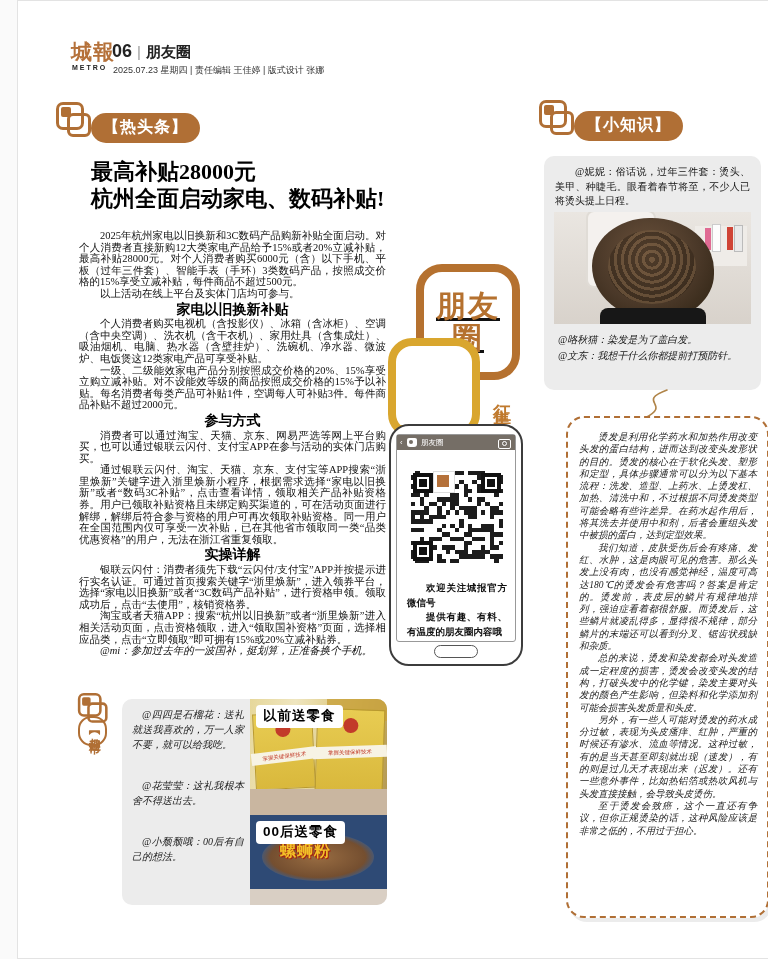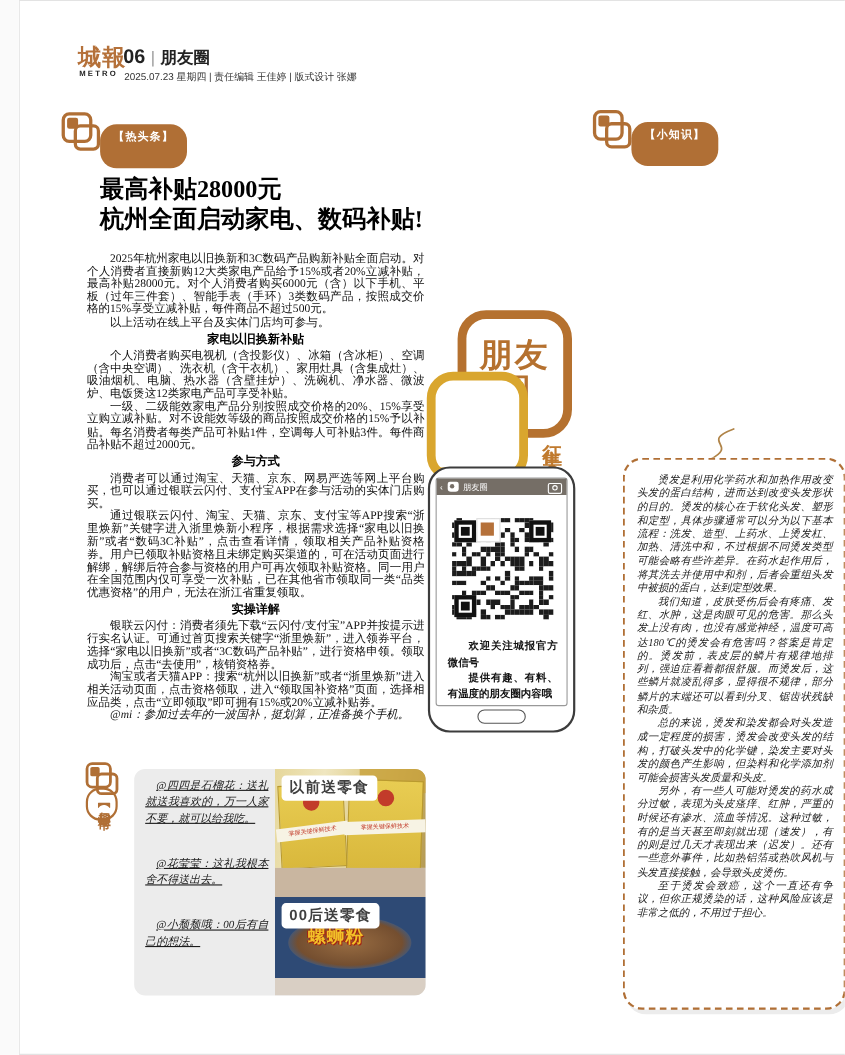--- a/index.html
+++ b/index.html
@@ -16,56 +16,56 @@
   .pageno .bar{font-weight:normal;color:#999;font-size:15px;padding:0 5px;}
   .pageno .sec{font-size:15px;}
   .meta{left:96px;top:64px;font-family:"Liberation Sans",sans-serif;font-size:9px;color:#333;}
 
   
   .bubble-icon{width:38px;height:40px;}
   .bubble-icon .sq1{position:absolute;left:0;top:0;width:22px;height:22px;border:3px solid #b06f35;border-radius:7px;background:#fff;}
   .bubble-icon .sqf{position:absolute;left:5px;top:5px;width:10px;height:10px;background:#b06f35;border-radius:2px;}
   .bubble-icon .sq2{position:absolute;left:11px;top:11px;width:18px;height:18px;border:3px solid #b06f35;border-radius:6px;background:transparent;}
   .badge-pill{background:#b06f35;color:#fff;font-family:"Liberation Sans",sans-serif;font-weight:bold;
-        font-size:10px;letter-spacing:1px;padding:4px 12px 22px;border-radius:15px;white-space:nowrap;}
+        font-size:16px;letter-spacing:1px;padding:4px 12px 5px;border-radius:15px;white-space:nowrap;}
 
   
   .headline{left:74px;top:158px;width:300px;font-weight:bold;font-size:22px;line-height:27px;color:#000;
         font-family:"Liberation Serif",serif;}
   .article{left:62px;top:230px;width:307px;font-size:10.5px;line-height:11.6px;text-align:justify;color:#101010;}
   .article p{margin:0;text-indent:2em;}
-  .article h3{margin:4px 0 3px;text-align:center;text-indent:0;font-size:11px;
+  .article h3{margin:4px 0 3px;text-align:center;text-indent:0;font-size:14px;
         font-family:"Liberation Sans",sans-serif;font-weight:bold;color:#000;}
   .article .cmt{font-style:italic;text-indent:2em;}
 
   
   .fun-badge{left:61px;top:716px;width:21px;padding:8px 2px;border:2.5px solid #b06f35;border-radius:13px;
         color:#b06f35;font-weight:bold;font-size:12.5px;writing-mode:vertical-rl;letter-spacing:2px;
         font-family:"Liberation Sans",sans-serif;text-align:center;}
   .fun-box{left:105px;top:699px;width:265px;height:206px;background:#ececec;border-radius:10px;}
   .fun-comments{position:absolute;left:10px;top:8px;width:112px;display:flex;flex-direction:column;gap:26px;}
-  .fun-comments div{font-style:italic;font-size:10px;line-height:15px;text-align:justify;text-indent:1em;color:#1a1a1a;text-decoration:underline;}
+  .fun-comments div{font-style:italic;font-size:10px;line-height:15px;text-align:justify;text-indent:1em;color:#1a1a1a;}
   .photos{position:absolute;left:128px;top:0;width:137px;height:206px;border-radius:0 10px 10px 0;overflow:hidden;}
   .photo1{position:absolute;left:0;top:0;width:137px;height:90px;background:linear-gradient(100deg,#e6d79a,#efe6c0 30%,#d8c170 70%,#b59a54);}
   .photo1 .banner{position:absolute;right:0;top:0;width:60px;height:22px;background:#c8a13c;opacity:.8;}
   .snackbox{position:absolute;background:linear-gradient(#e8cc52,#d9b83c);border:1px solid #b99a2e;}
   .snackbox .blogo{position:absolute;left:50%;top:8px;transform:translateX(-50%);width:15px;height:15px;border-radius:50%;background:#c23b2a;}
   .snackbox .band{position:absolute;left:-4px;right:-4px;top:36px;height:12px;background:#f7f3e4;transform:rotate(-4deg);
         color:#c23b2a;font-size:5.5px;text-align:center;line-height:12px;overflow:hidden;}
   .photo2{position:absolute;left:0;top:90px;width:137px;height:116px;background:linear-gradient(#c9b6a0 0 26px,#2e4a75 26px 100px,#d9cfc4 100px);}
   .photo2 .noodle{position:absolute;left:12px;top:44px;width:112px;height:48px;border-radius:50%;
         background:radial-gradient(ellipse at center,#a4703c,#7c4f28 60%,#3c5d8a 75%);opacity:.9;}
   .photo2 .ptxt{position:absolute;left:30px;top:52px;font-weight:bold;font-size:16px;color:#f2c028;
         text-shadow:1px 1px 0 #a32212,-1px 0 0 #a32212;letter-spacing:1px;font-family:"Liberation Sans",sans-serif;}
-  .plabel{position:absolute;background:#fff;color:#404040;font-weight:bold;font-size:13.5px;
+  .plabel{position:absolute;background:#fff;color:#000000;font-weight:bold;font-size:13.5px;
         font-family:"Liberation Sans",sans-serif;padding:2px 7px 3px;border-radius:4px;letter-spacing:1px;white-space:nowrap;}
 
   
-  .bbl-brown{left:399px;top:282px;width:88px;height:100px;border:8px solid #b5712f;border-radius:26px;background:#fff;
-        display:flex;flex-direction:column;align-items:center;justify-content:center;}
+  .bbl-brown{left:399px;top:264px;width:88px;height:100px;border:8px solid #b5712f;border-radius:26px;background:#fff;
+        display:flex;flex-direction:column;align-items:center;justify-content:center;text-decoration:underline;}
   .bbl-brown div{color:#b5712f;font-weight:bold;font-size:30px;line-height:32px;letter-spacing:2px;
         font-family:"Liberation Sans",sans-serif;}
   .bbl-gold{left:371px;top:338px;width:76px;height:84px;border:8px solid #d9a62e;border-radius:24px;background:#fff;}
   .bbl-gold-tail{left:378px;top:425px;width:0;height:0;border-left:16px solid #d9a62e;border-bottom:16px solid transparent;}
   .call-vert{left:473px;top:390px;writing-mode:vertical-rl;color:#c07a2e;font-weight:bold;font-size:18px;
         letter-spacing:5px;font-family:"Liberation Sans",sans-serif;}
 
   .phone{left:372px;top:424px;width:130px;height:238px;border:2.5px solid #3c3c3c;border-radius:20px;background:#fff;}
   .phone .screen{position:absolute;left:5px;right:5px;top:8px;bottom:22px;border:1px solid #999;border-radius:3px;}
   .phone .hdr{position:absolute;left:0;right:0;top:0;height:15px;background:#756e66;color:#fff;
@@ -660,20 +660,37 @@
     <div class="home"></div>
   </div>
 
   <div class="abs bubble-icon" style="left:522px;top:100px;">
     <div class="sq1"></div>
       <div class="sqf"></div>
       <div class="sq2"></div>
   </div>
   <div class="abs badge-pill" style="left:557px;top:111px;text-align:center;">【小知识】</div>
 
+  <div class="abs tips-box">
+    <div class="tips-lead">@妮妮：俗话说，过年三件套：烫头、美甲、种睫毛。眼看着春节将至，不少人已将烫头提上日程。</div>
+    <div class="salon">
+      <div class="mirror"></div>
+      <div class="shelf"></div>
+      <div class="p1"></div>
+        <div class="p2"></div>
+        <div class="p3"></div>
+        <div class="p4"></div>
+      <div class="hair"></div>
+      <div class="cape"></div>
+    </div>
+    <div class="tips-cmts">
+      <div>@咯秋猫：染发是为了盖白发。</div>
+      <div>@文东：我想干什么你都提前打预防针。</div>
+    </div>
+  </div>
 
   <svg class="abs squiggle" width="70" height="34" viewBox="0 0 70 34">
     <path d="M52 2 C 20 14, 58 16, 30 30" fill="none" stroke="#b08448" stroke-width="1.6" stroke-linecap="round"></path>
     <circle cx="30" cy="31" r="2" fill="none" stroke="#b08448" stroke-width="1.2"></circle>
   </svg>
 
   <div class="abs scroll-box">
     <div class="scroll-inner">
       <p>烫发是利用化学药水和加热作用改变头发的蛋白结构，进而达到改变头发形状的目的。烫发的核心在于软化头发、塑形和定型，具体步骤通常可以分为以下基本流程：洗发、造型、上药水、上烫发杠、加热、清洗中和，不过根据不同烫发类型可能会略有些许差异。在药水起作用后，将其洗去并使用中和剂，后者会重组头发中被损的蛋白，达到定型效果。</p>
       <p>我们知道，皮肤受伤后会有疼痛、发红、水肿，这是肉眼可见的危害。那么头发上没有肉，也没有感觉神经，温度可高达180℃的烫发会有危害吗？答案是肯定的。烫发前，表皮层的鳞片有规律地排列，强迫症看着都很舒服。而烫发后，这些鳞片就凌乱得多，显得很不规律，部分鳞片的末端还可以看到分叉、锯齿状残缺和杂质。</p>

